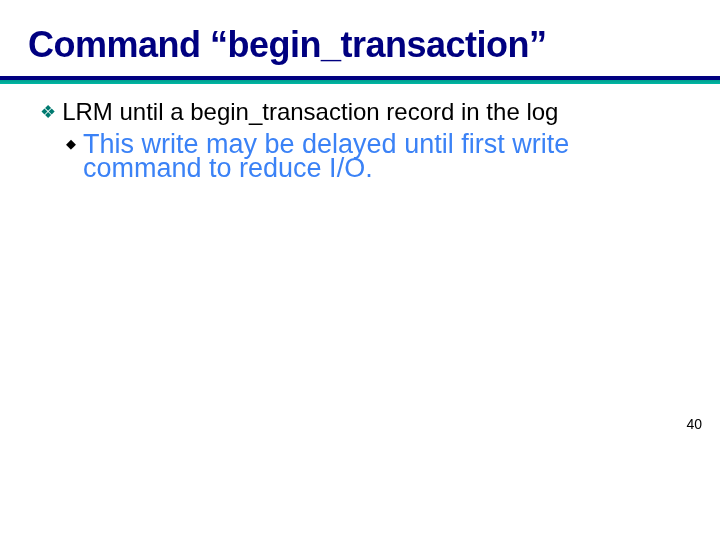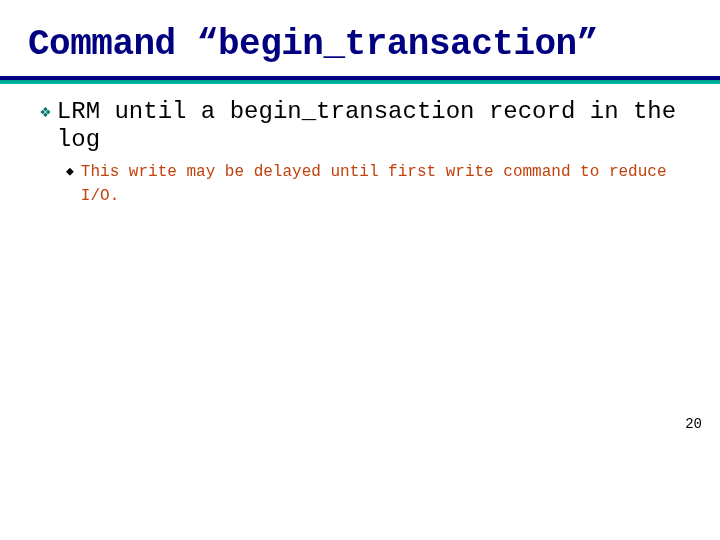--- a/index.html
+++ b/index.html
@@ -10,21 +10,20 @@
     background: #ffffff;
     font-family: Arial, Helvetica, sans-serif;
     overflow: hidden;
     position: relative;
   }
   .slide {
     position: relative;
     width: 720px;
     height: 444px;
     box-sizing: border-box;
-    font-family: Liberation Mono, monospace;
   }
   .title {
     position: absolute;
     top: 24px;
     left: 28px;
     right: 28px;
     font-size: 36px;
     font-weight: bold;
     color: #000080;
     letter-spacing: -0.5px;
@@ -75,23 +74,23 @@
     margin-top: 4px;
   }
   .lvl2 .bullet {
     color: #000;
     font-size: 13px;
     line-height: 24px;
     margin-right: 7px;
     flex: 0 0 auto;
   }
   .lvl2 .text {
-    font-size: 16px;
+    font-size: 27px;
     line-height: 24px;
-    color: #c2410c;
+    color: #3b82f6;
   }
   .pagenum {
     position: absolute;
     bottom: 12px;
     right: 18px;
     font-size: 14px;
     color: #000;
   }
 </style>
 </head>
@@ -113,15 +112,15 @@
       <span class="text">LRM until a begin_transaction record in the log</span>
     </div>
 
     <div class="lvl2">
       <span class="bullet">◆</span>
       <span class="text">This write may be delayed until first write command to reduce I/O.</span>
     </div>
 
   </div>
 
-  <div class="pagenum">20</div>
+  <div class="pagenum">40</div>
 
 </div>
 
 </body></html>

